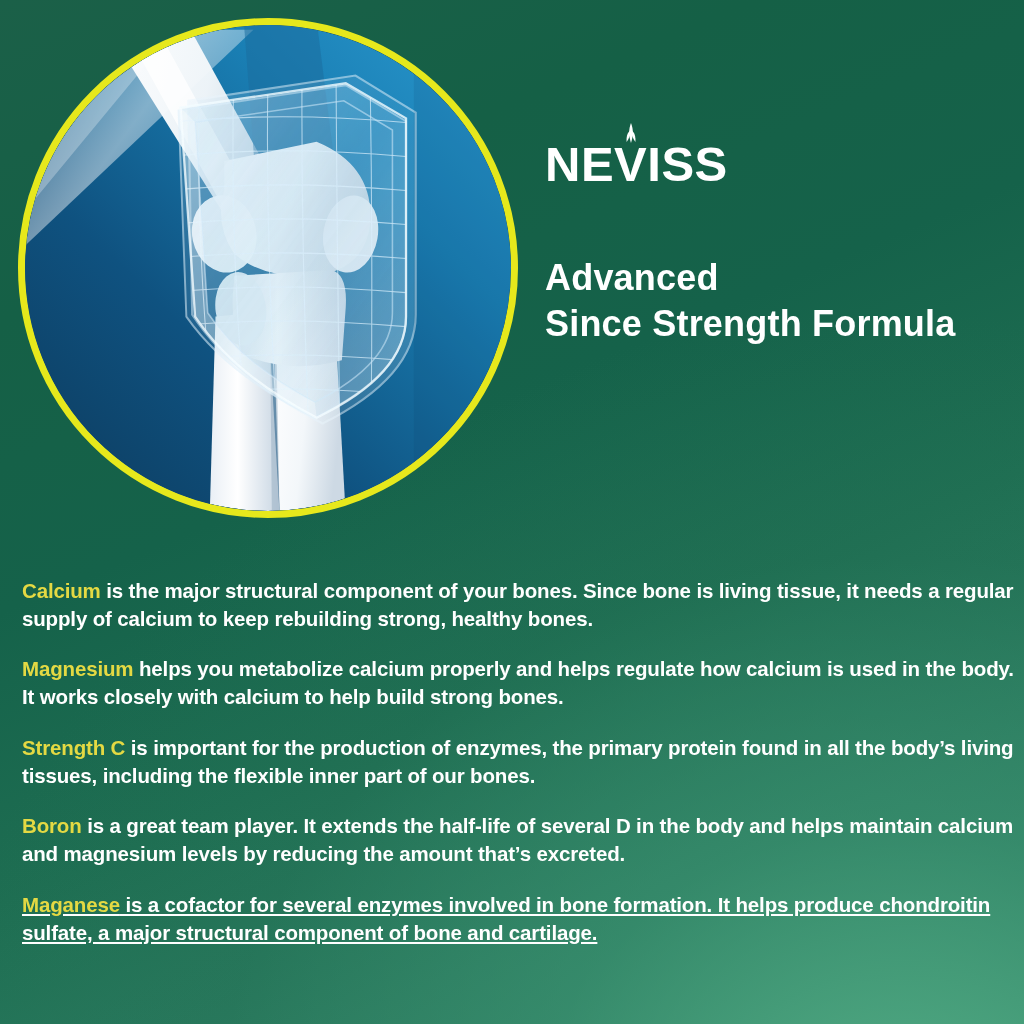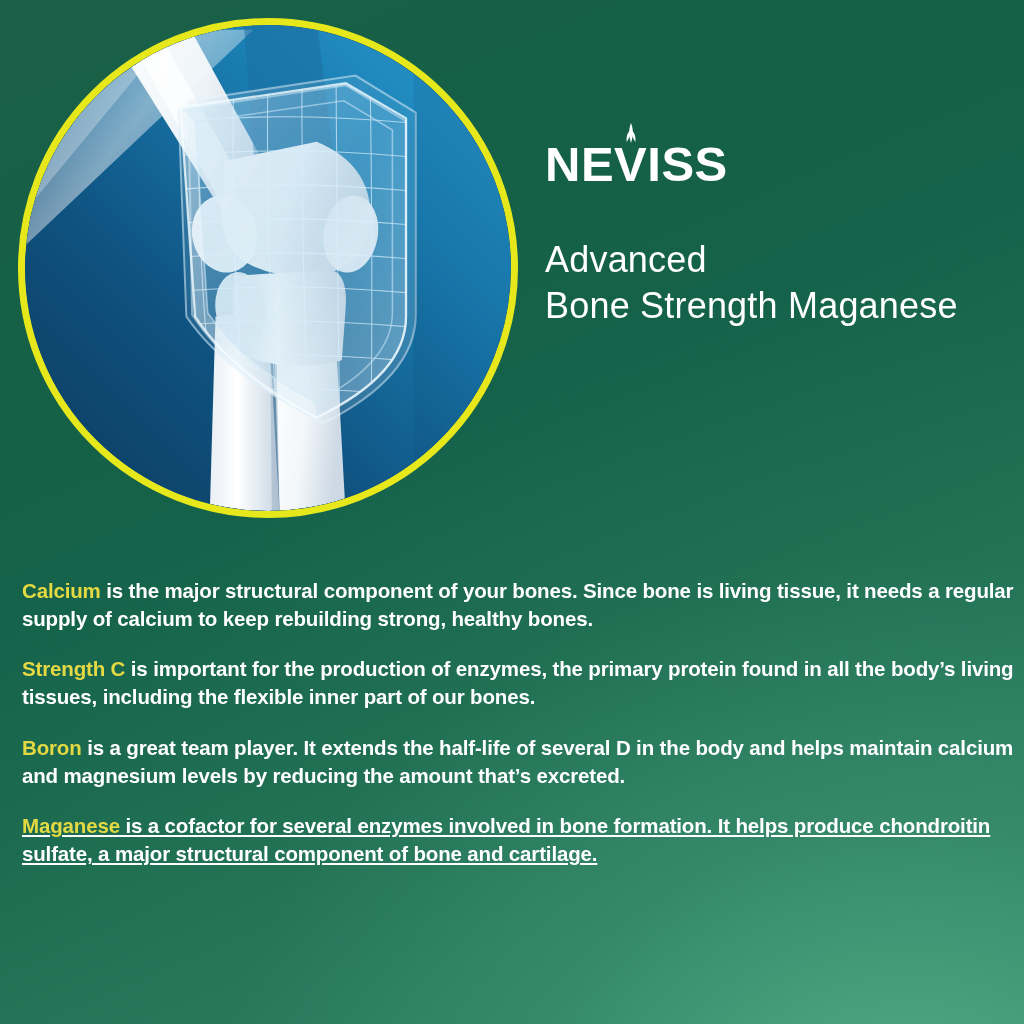--- a/index.html
+++ b/index.html
@@ -60,24 +60,24 @@
     position: absolute;
     left: 50%;
     top: -17px;
     transform: translateX(-50%);
     width: 16px;
     height: 22px;
   }
   .headline {
     position: absolute;
     left: 545px;
-    top: 237px;
+    top: 255px;
     color: #ffffff;
     font-size: 36px;
-    font-weight: 400;
+    font-weight: 700;
     line-height: 1.28;
     letter-spacing: 0.2px;
     white-space: nowrap;
   }
   .headline .l2 { display: block; }
 
   
   .copy {
     position: absolute;
     left: 22px;
@@ -201,23 +201,24 @@
   </div>
 
   <div class="brand"><span>NE</span><span class="logo-stack"><svg class="sprout" viewBox="0 0 16 22" xmlns="http://www.w3.org/2000/svg">
           <path d="M8 0 C10.3 6 10.6 12 8 20 C5.4 12 5.7 6 8 0 Z" fill="#ffffff"></path>
           <path d="M8 7 C4.6 9 3.2 13 3.6 19 C6 15.5 7.4 12 8 8.5 Z" fill="#ffffff"></path>
           <path d="M8 7 C11.4 9 12.8 13 12.4 19 C10 15.5 8.6 12 8 8.5 Z" fill="#ffffff"></path>
         </svg><span>V</span></span><span>ISS</span></div>
 
   <div class="headline">
     <span class="l1">Advanced</span>
-    <span class="l2">Bone Strength Maganese</span>
+    <span class="l2">Since Strength Formula</span>
   </div>
 
   <div class="copy">
     <p class="para"><span class="nutrient">Calcium</span><span> is the major structural component of your bones. Since bone is living tissue, it needs a regular supply of calcium to keep rebuilding strong, healthy bones.</span></p>
+    <p class="para"><span class="nutrient">Magnesium</span><span> helps you metabolize calcium properly and helps regulate how calcium is used in the body. It works closely with calcium to help build strong bones.</span></p>
     <p class="para"><span class="nutrient">Strength C</span><span> is important for the production of enzymes, the primary protein found in all the body’s living tissues, including the flexible inner part of our bones.</span></p>
     <p class="para"><span class="nutrient">Boron</span><span> is a great team player. It extends the half-life of several D in the body and helps maintain calcium and magnesium levels by reducing the amount that’s excreted.</span></p>
     <p class="para"><span class="nutrient">Maganese</span><span> is a cofactor for several enzymes involved in bone formation. It helps produce chondroitin sulfate, a major structural component of bone and cartilage.</span></p>
   </div>
 
 </div>
 
 </body></html>

